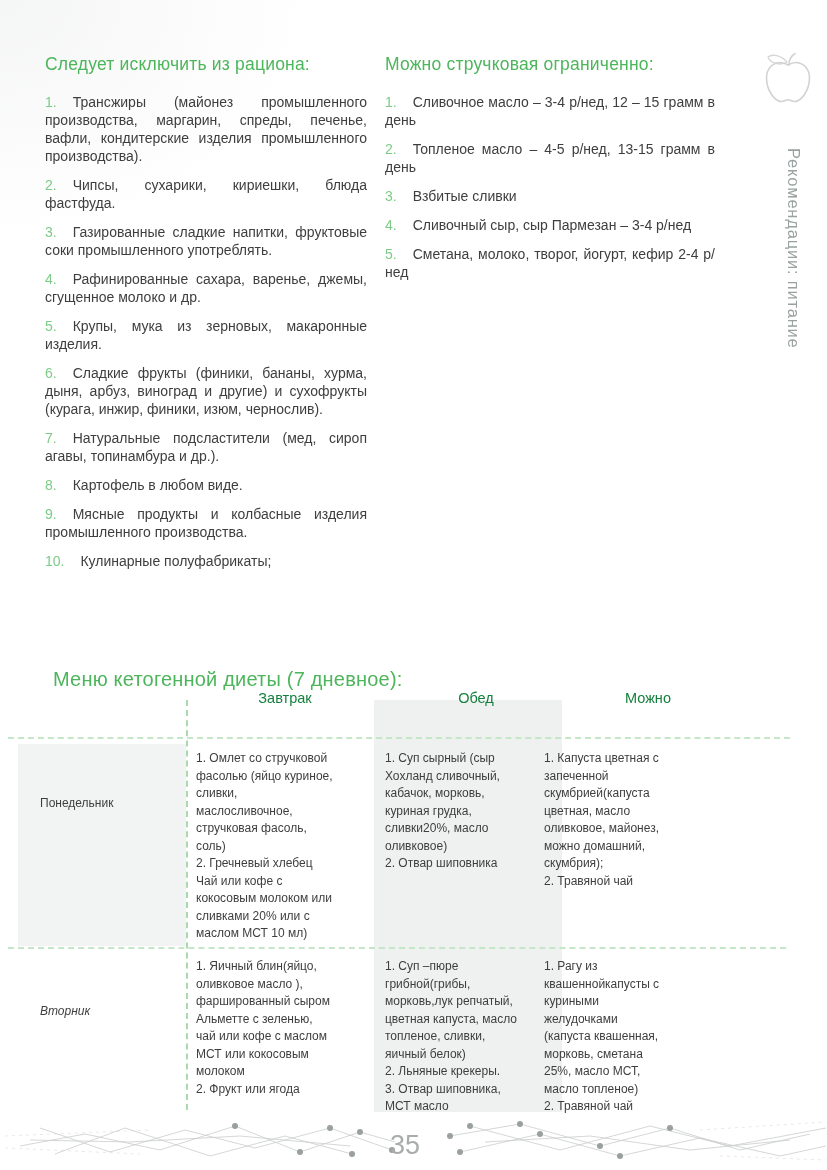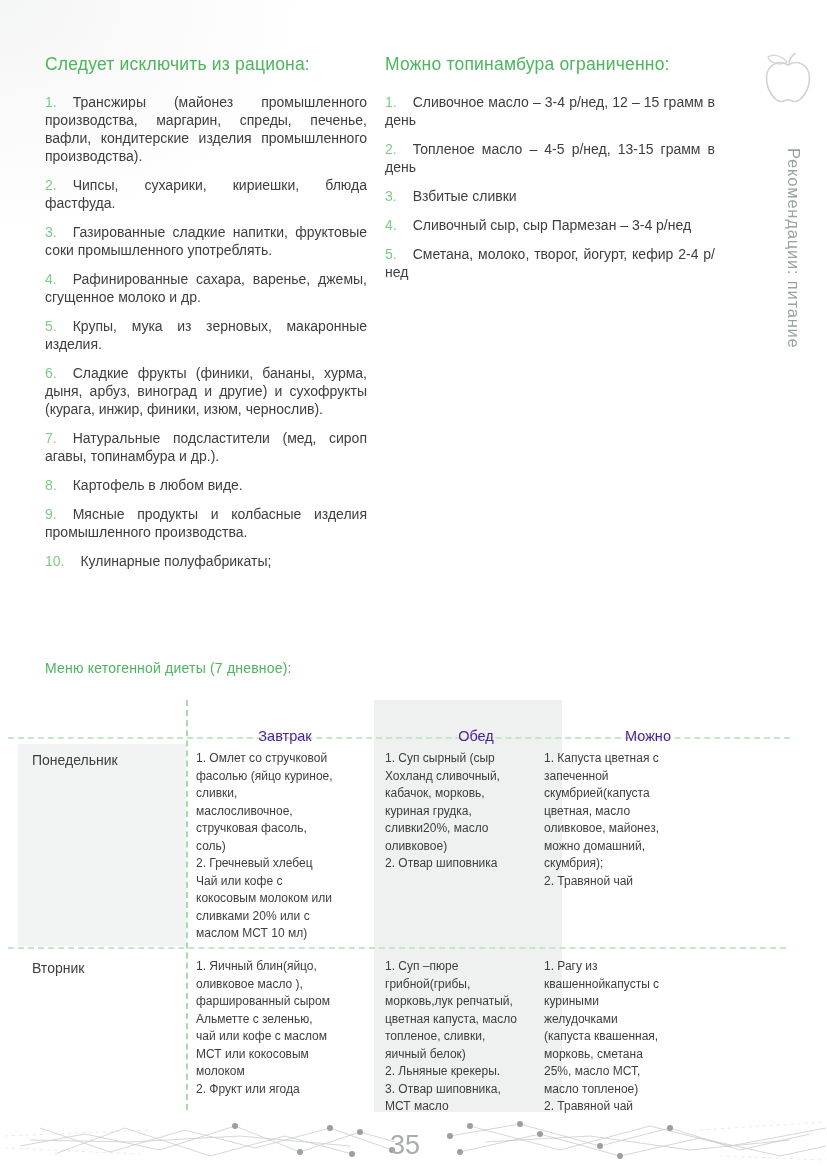--- a/index.html
+++ b/index.html
@@ -9,34 +9,34 @@
         background:radial-gradient(ellipse at 0 0, rgba(150,160,155,0.10), transparent 65%);}
   
   .col{position:absolute;top:55px;font-size:14px;line-height:18px;text-align:justify;}
   .col-left{left:45px;width:322px;}
   .col-right{left:385px;width:330px;}
   .col h2{font-size:17.5px;font-weight:normal;color:#4db55b;margin:0 0 20px 0;text-align:left;letter-spacing:0.2px;}
   .item{margin:0 0 11px 0;}
   .item .num{color:#7ccb86;}
   .item .gap{display:inline-block;width:16px;}
   
-  .menu-title{position:absolute;left:45px;top:660px;font-size:14px;font-weight:normal;color:#4db55b;margin:0;letter-spacing:0.2px;}
+  .menu-title{position:absolute;left:45px;top:660px;font-size:20px;font-weight:normal;color:#4db55b;margin:8px;letter-spacing:0.2px;}
   .lunch-band{position:absolute;left:374px;top:700px;width:188px;height:412px;background:#eef1ef;}
   .day-band{position:absolute;left:18px;top:744px;width:168px;height:202px;background:rgba(237,240,238,0.7);}
   .t-vline{position:absolute;left:186px;top:700px;height:410px;width:0;border-left:2px dashed #a9d9ad;}
   .t-hline{position:absolute;height:0;border-top:2px dashed #c6e6c8;}
   .t-hline.h1{left:8px;top:737px;width:782px;}
   .t-hline.h2{left:8px;top:947px;width:778px;}
-  .th{position:absolute;top:728px;font-size:14.5px;text-align:center;color:#4c1d95;}
+  .th{position:absolute;top:690px;font-size:14.5px;text-align:center;color:#15803d;}
   .th.b{left:196px;width:178px;}
   .th.l{left:374px;width:204px;}
   .th.d{left:573px;width:150px;}
-  .day{position:absolute;left:32px;font-size:14px;}
+  .day{position:absolute;left:40px;font-size:12px;margin-top:44px;}
   .day.r1{top:752px;}
-  .day.r2{top:960px;}
+  .day.r2{top:960px;font-style:italic;}
   .cell{position:absolute;font-size:12px;line-height:17.5px;white-space:pre-line;text-align:left;}
   .cell.b{left:196px;width:178px;}
   .cell.l{left:385px;width:170px;}
   .cell.d{left:544px;width:168px;}
   .cell.r1{top:750px;}
   .cell.r2{top:958px;}
   
   .apple{position:absolute;left:760px;top:50px;}
   .sidebar-label{position:absolute;left:803px;top:148px;transform-origin:0 0;transform:rotate(90deg);
                  white-space:nowrap;font-size:16.5px;letter-spacing:0.8px;color:#99a1a1;}
@@ -59,21 +59,21 @@
     <p class="item"><span class="num">4.</span><span class="gap"></span><span>Рафинированные сахара, варенье, джемы, сгущенное молоко и др.</span></p>
     <p class="item"><span class="num">5.</span><span class="gap"></span><span>Крупы, мука из зерновых, макаронные изделия.</span></p>
     <p class="item"><span class="num">6.</span><span class="gap"></span><span>Сладкие фрукты (финики, бананы, хурма, дыня, арбуз, виноград и другие) и сухофрукты (курага, инжир, финики, изюм, чернослив).</span></p>
     <p class="item"><span class="num">7.</span><span class="gap"></span><span>Натуральные подсластители (мед, сироп агавы, топинамбура и др.).</span></p>
     <p class="item"><span class="num">8.</span><span class="gap"></span><span>Картофель в любом виде.</span></p>
     <p class="item"><span class="num">9.</span><span class="gap"></span><span>Мясные продукты и колбасные изделия промышленного производства.</span></p>
     <p class="item"><span class="num">10.</span><span class="gap"></span><span>Кулинарные полуфабрикаты;</span></p>
   </section>
 
   <section class="col col-right">
-    <h2>Можно топинамбура ограниченно:</h2>
+    <h2>Можно стручковая ограниченно:</h2>
     <p class="item"><span class="num">1.</span><span class="gap"></span><span>Сливочное масло – 3-4 р/нед, 12 – 15 грамм в день</span></p>
     <p class="item"><span class="num">2.</span><span class="gap"></span><span>Топленое масло – 4-5 р/нед, 13-15 грамм в день</span></p>
     <p class="item"><span class="num">3.</span><span class="gap"></span><span>Взбитые сливки</span></p>
     <p class="item"><span class="num">4.</span><span class="gap"></span><span>Сливочный сыр, сыр Пармезан – 3-4 р/нед</span></p>
     <p class="item"><span class="num">5.</span><span class="gap"></span><span>Сметана, молоко, творог, йогурт, кефир 2-4 р/нед</span></p>
   </section>
 
   <svg class="apple" width="56" height="58" viewBox="0 0 56 58" fill="none">
     <path d="M29 15 C29 9 31 6 35 3.5" stroke="#d2d2d2" stroke-width="1.5" stroke-linecap="round"></path>
     <path d="M27 12 C21 4.5 11.5 4 8 7 C10.5 13.5 20.5 16 27 12 Z" stroke="#d6d6d6" stroke-width="1.3"></path>

